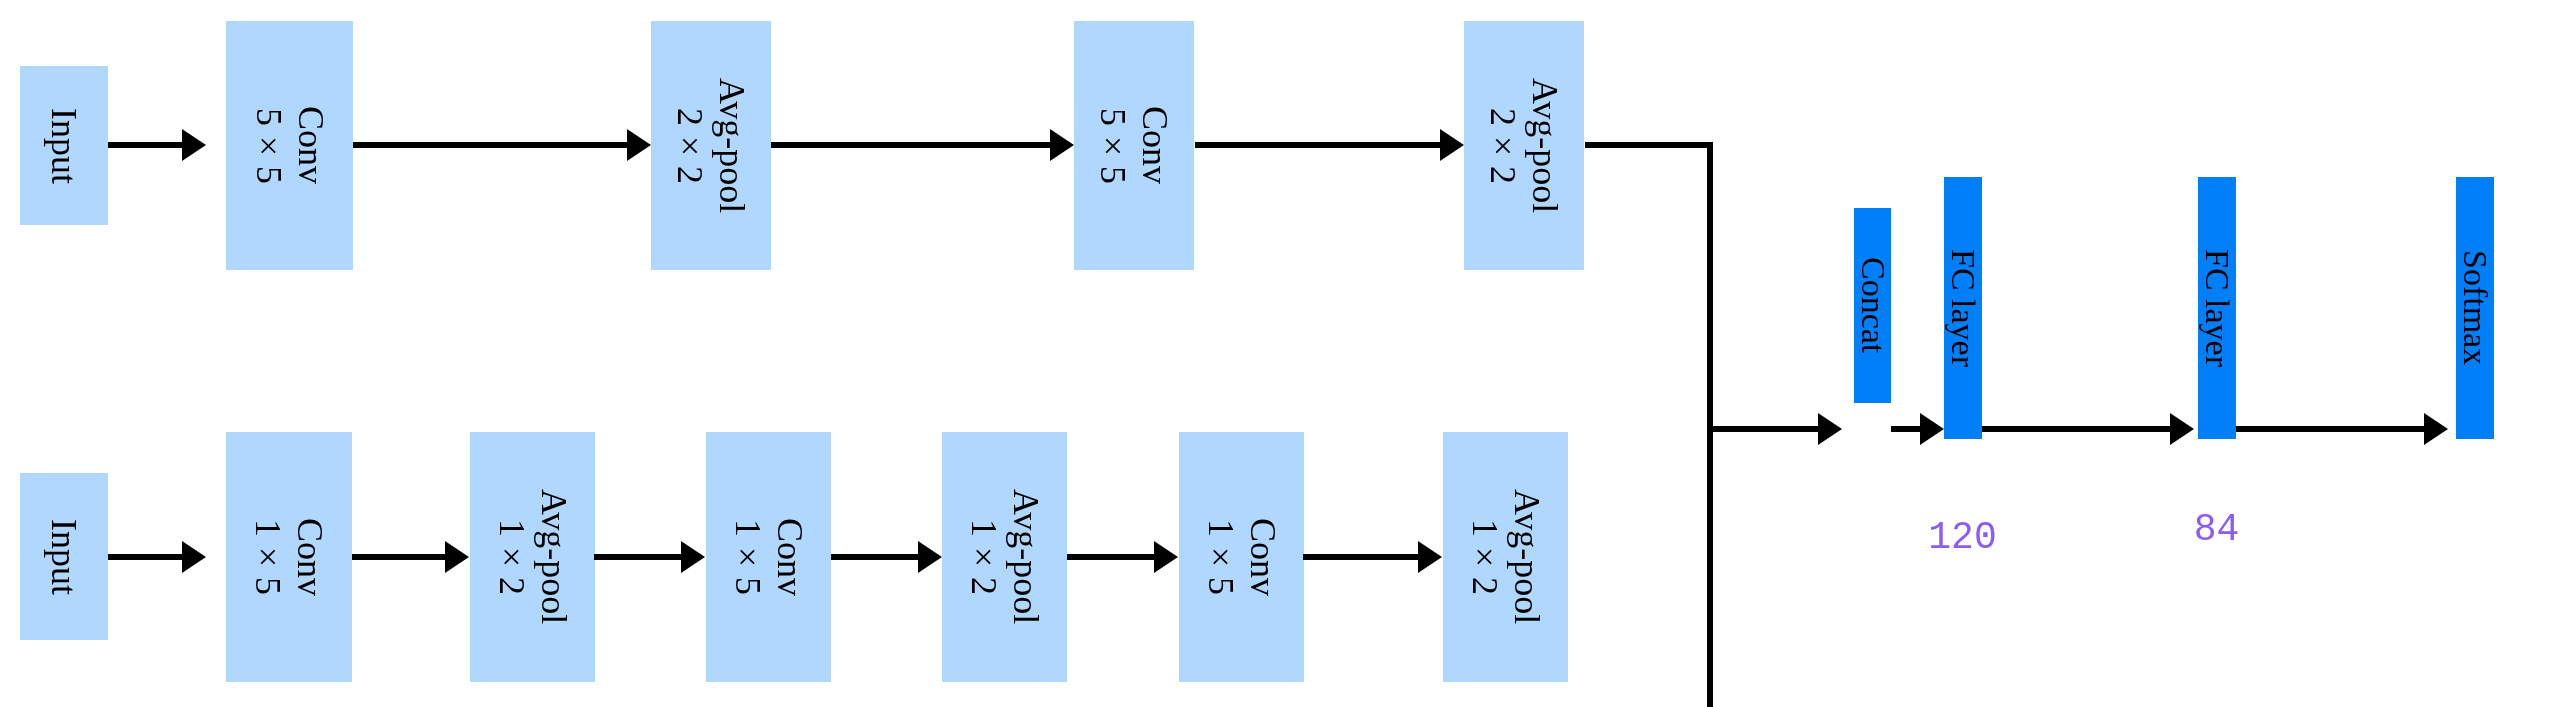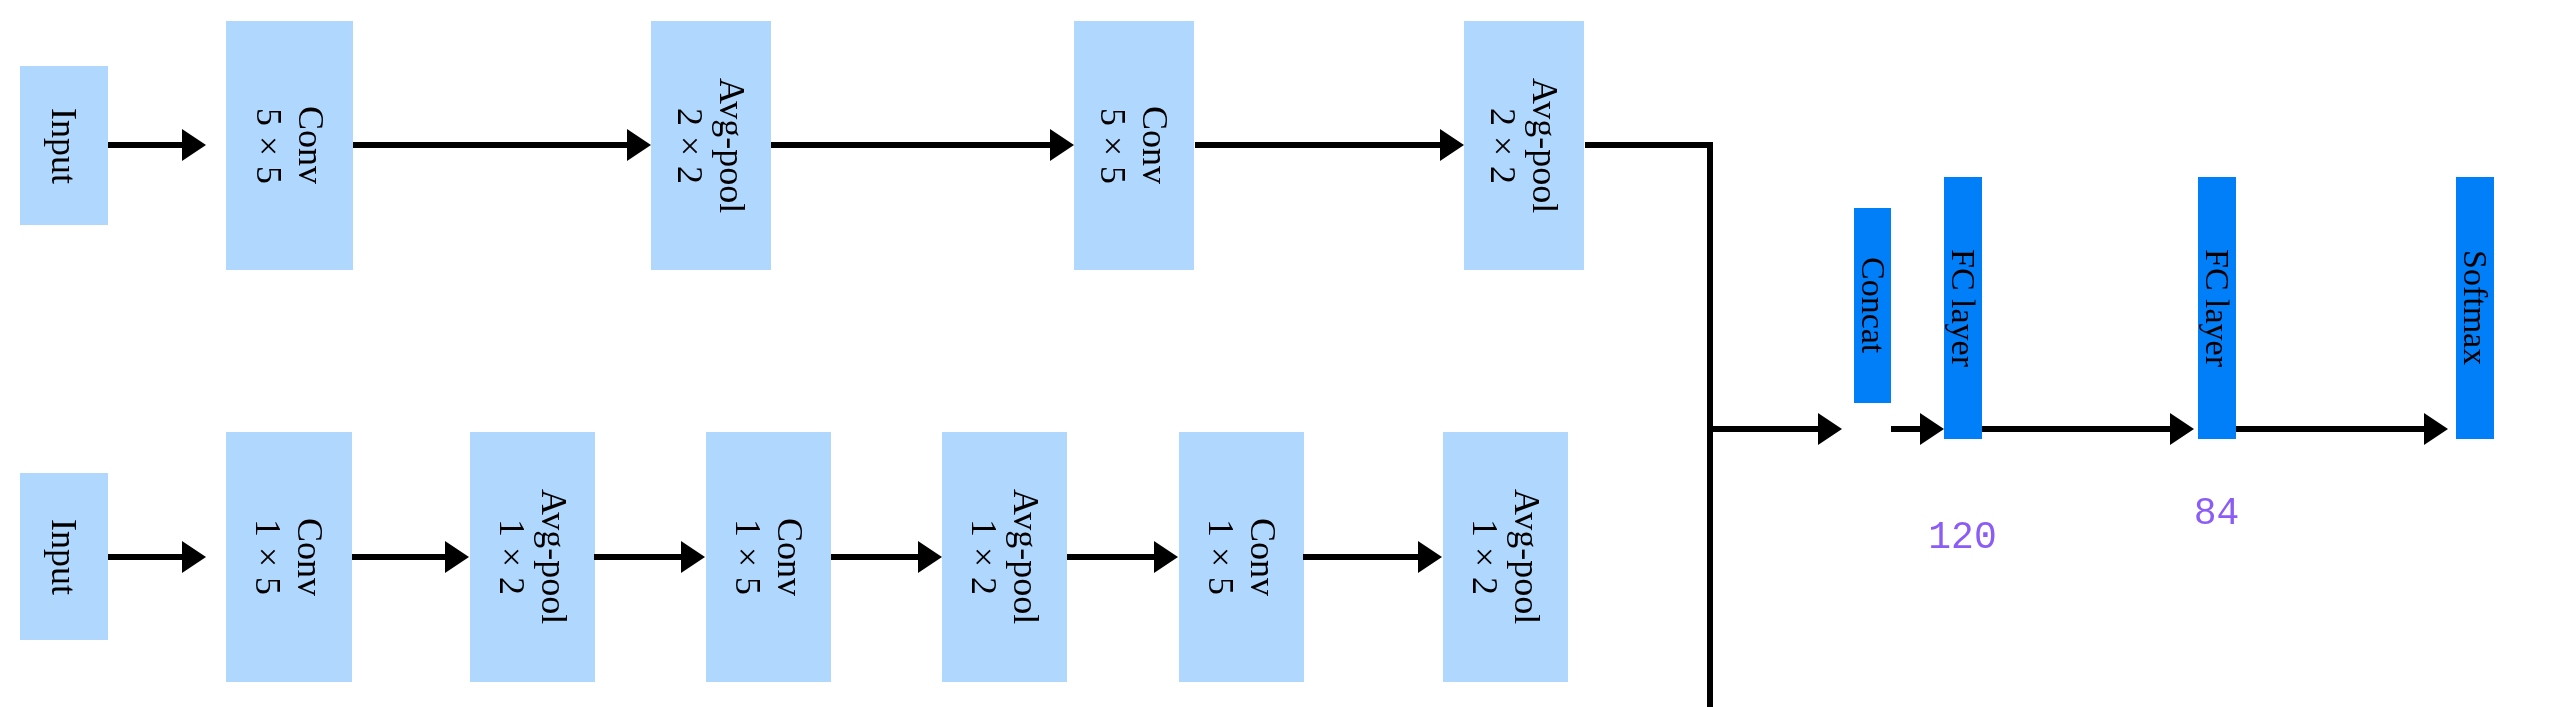--- a/index.html
+++ b/index.html
@@ -201,21 +201,21 @@
   <div class="block bright" style="left:1944px; top:177px; width:38px; height:262px;">
     <span class="vlabel" style="font-size:34px;">FC layer</span>
   </div>
   <span class="caption" style="left:1919px; top:516px; width:87px; font-size:38px;">120</span>
   <div class="hline" style="left: 1982px; top: 426px; width: 190px;"></div>
   <div class="ahead" style="left: 2170px; top: 413px;"></div>
 
   <div class="block bright" style="left: 2198px; top: 177px; width: 38px; height: 262px;">
     <span class="vlabel" style="font-size:34px;">FC layer</span>
   </div>
-  <span class="caption" style="left: 2173px; top: 492px; width: 87px; font-size: 38px;">84</span>
+  <span class="caption" style="left: 2173px; top: 508px; width: 87px; font-size: 38px;">84</span>
   <div class="hline" style="left: 2236px; top: 426px; width: 190px;"></div>
   <div class="ahead" style="left: 2424px; top: 413px;"></div>
 
   <div class="block bright" style="left: 2456px; top: 177px; width: 38px; height: 262px;">
     <span class="vlabel" style="font-size:34px;">Softmax</span>
   </div>
 
 </div>
 
 

